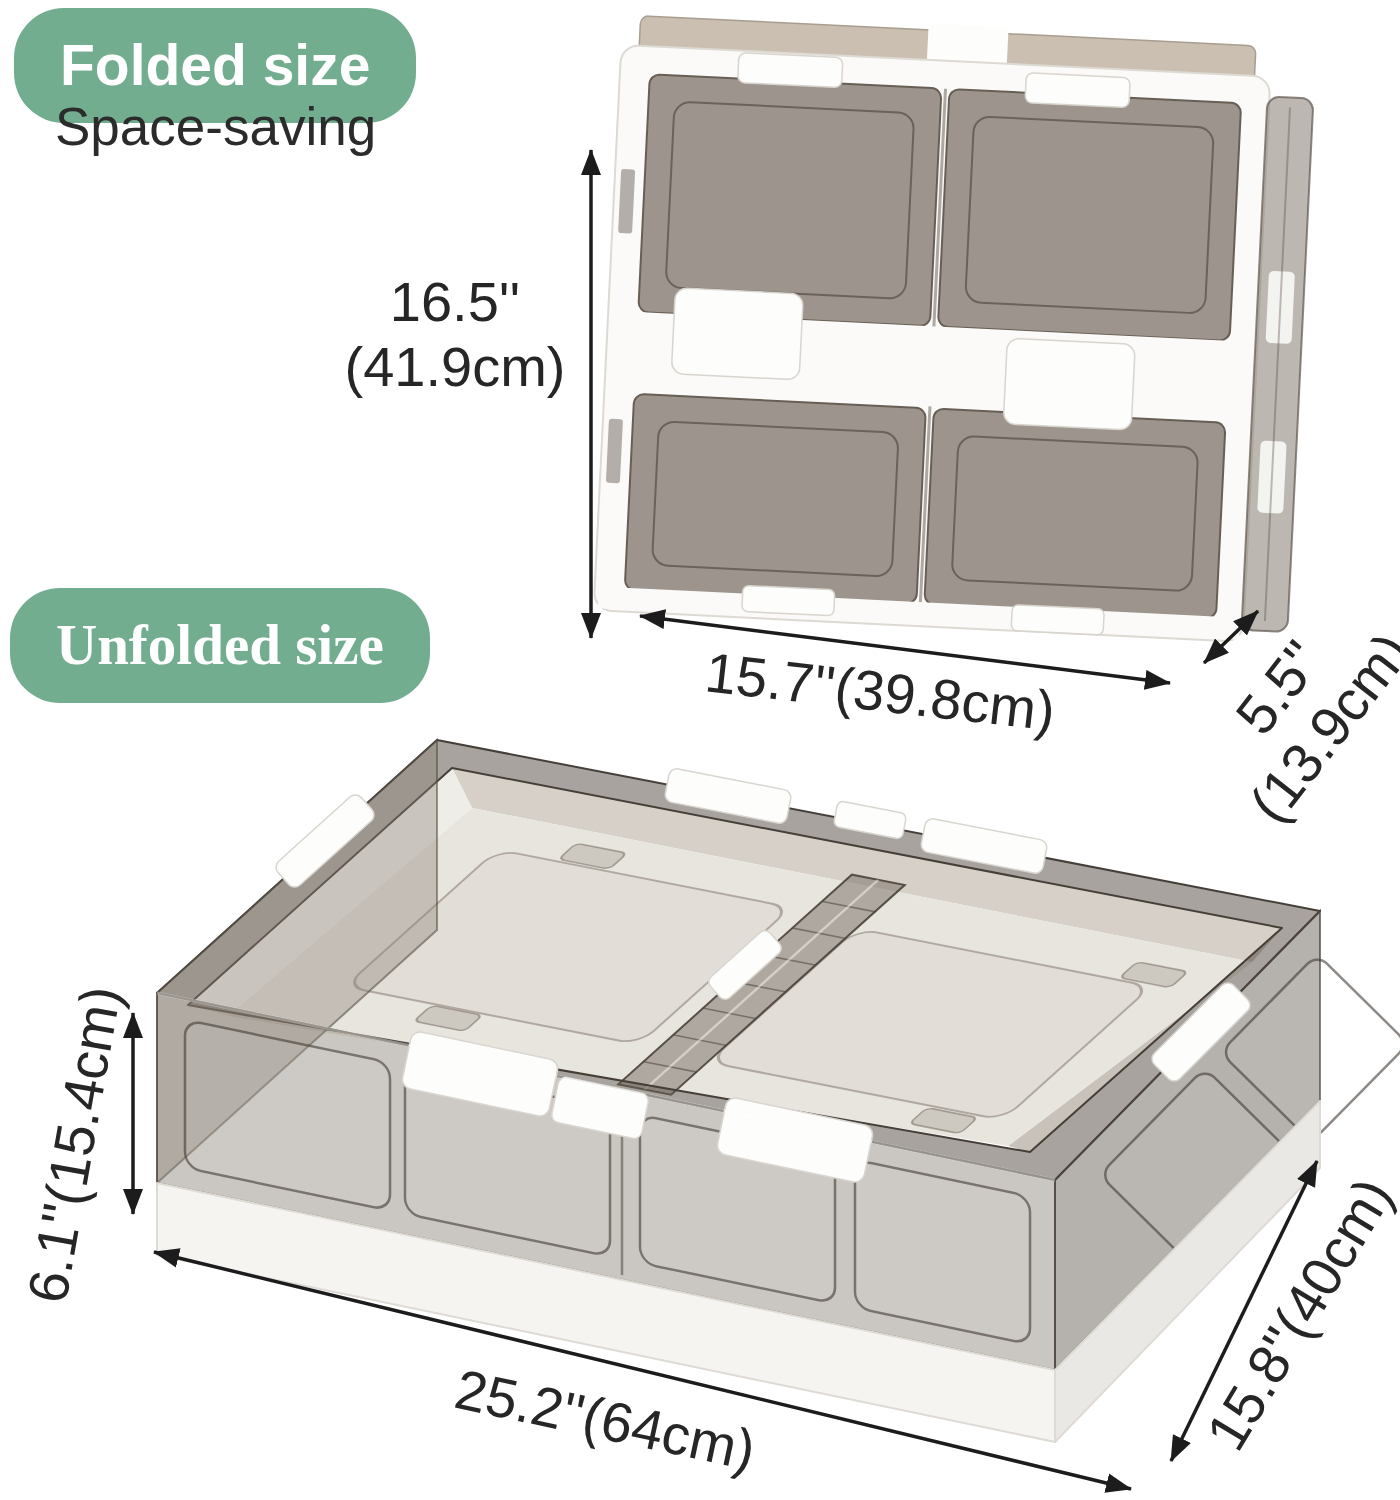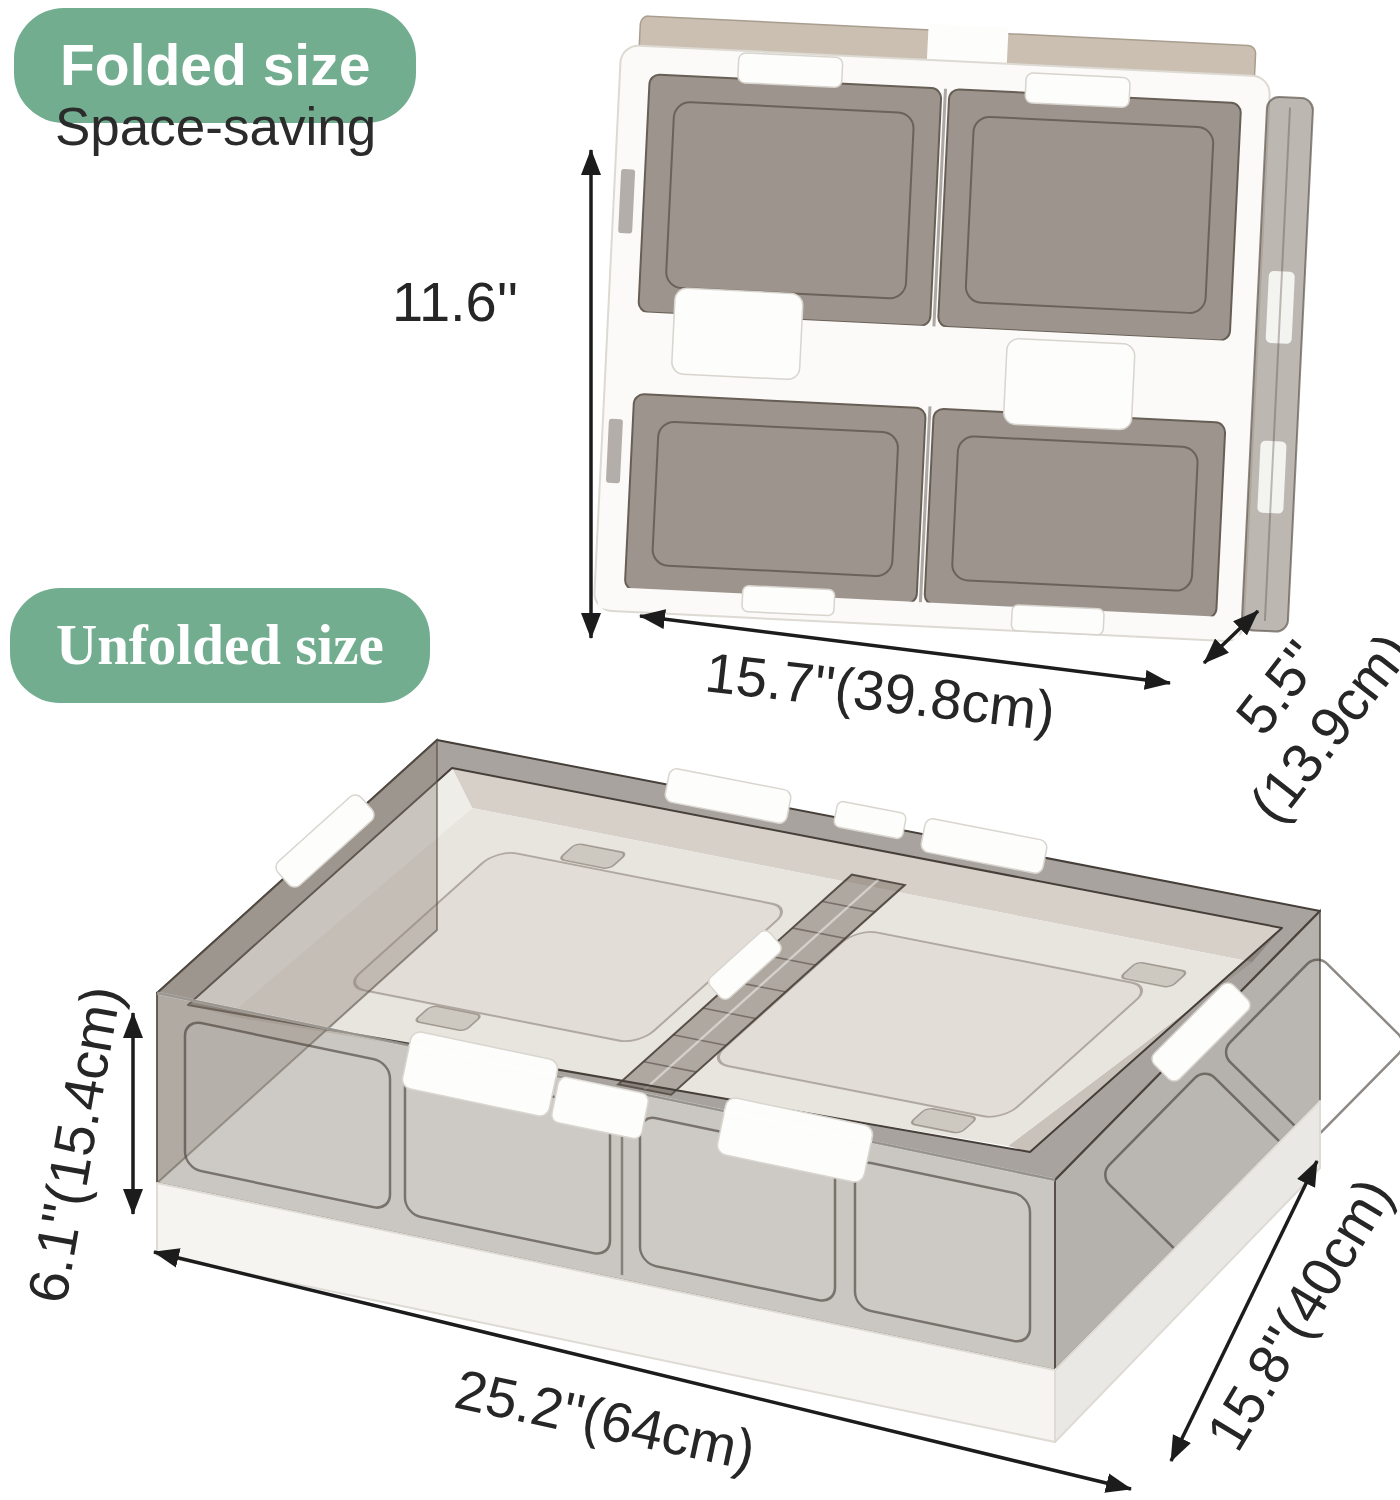--- a/index.html
+++ b/index.html
@@ -180,21 +180,22 @@
       <line x1="591" y1="150" x2="591" y2="638" marker-start="url(#ah)" marker-end="url(#ah)"></line>
       <line x1="640" y1="616" x2="1170" y2="683" marker-start="url(#ah)" marker-end="url(#ah)"></line>
       <line x1="1204" y1="663" x2="1258" y2="611" marker-start="url(#ah)" marker-end="url(#ah)"></line>
       <line x1="133" y1="1013" x2="133" y2="1214" marker-start="url(#ah)" marker-end="url(#ah)"></line>
       <line x1="154" y1="1252" x2="1131" y2="1489" marker-start="url(#ah)" marker-end="url(#ah)"></line>
       <line x1="1317" y1="1161" x2="1171" y2="1461" marker-start="url(#ah)" marker-end="url(#ah)"></line>
     </g>
   </svg>
 
   <div class="dim fold-height">
-    <span>11.6''</span>
+    <span>16.5''</span>
+    <span>(41.9cm)</span>
   </div>
   <div class="dim fold-width">15.7''(39.8cm)</div>
   <div class="dim fold-depth">
     <span>5.5''</span>
     <span>(13.9cm)</span>
   </div>
   <div class="dim unfold-height">6.1''(15.4cm)</div>
   <div class="dim unfold-width">25.2''(64cm)</div>
   <div class="dim unfold-depth">15.8''(40cm)</div>
 

